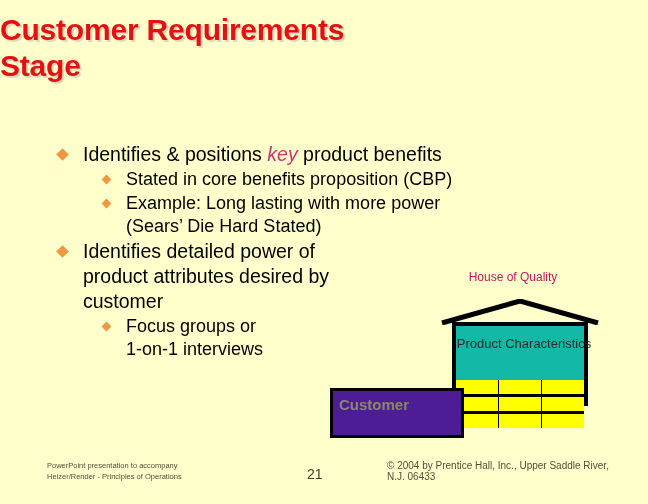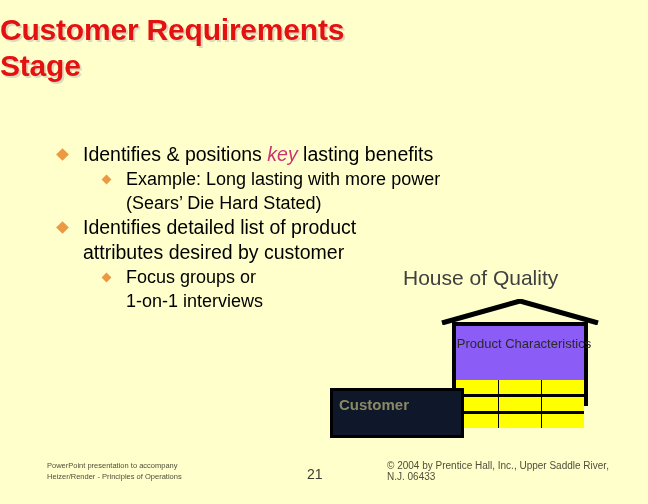--- a/index.html
+++ b/index.html
@@ -77,24 +77,24 @@
     left: 330px;
     top: 266px;
     width: 300px;
     height: 180px;
   }
   #hoq-title {
     position: absolute;
     left: 73px;
     top: 0px;
     width: 220px;
-    text-align: left;
-    font-size: 21px;
+    text-align: center;
+    font-size: 12px;
     line-height: 23px;
-    color: #404040;
+    color: #be185d;
     white-space: nowrap;
   }
 
   
   #hoq-roof {
     position: absolute;
     left: 110px;
     top: 33px;
     width: 160px;
     height: 26px;
@@ -102,21 +102,21 @@
 
   
   #hoq-box {
     position: absolute;
     left: 122px;
     top: 56px;
     width: 136px;
     height: 84px;
     border: 4px solid #000;
     box-sizing: border-box;
-    background: #8b5cf6;
+    background: #14b8a6;
   }
   #hoq-box-label {
     position: absolute;
     left: 0;
     top: 9px;
     width: 136px;
     text-align: center;
     font-size: 13px;
     line-height: 17px;
     color: #2a2a2a;
@@ -141,21 +141,21 @@
     background: #ffff00;
   }
 
   
   #cr-box {
     position: absolute;
     left: 0px;
     top: 122px;
     width: 134px;
     height: 50px;
-    background: #0f172a;
+    background: #4c1d95;
     border: 3px solid #000;
     box-sizing: border-box;
   }
   #cr-label {
     position: absolute;
     left: 0;
     top: 4px;
     width: 134px;
     padding-left: 6px;
     box-sizing: border-box;
@@ -196,33 +196,37 @@
 
 <div id="slide-title">
   <div>Customer Requirements</div>
   <div>Stage</div>
 </div>
 
 <div id="body-content">
 
   <div class="bullet-l1">
     <span class="dia1"></span>
-    <span>Identifies &amp; positions </span><span class="kw-key">key</span><span> lasting benefits</span>
-  </div>
-
+    <span>Identifies &amp; positions </span><span class="kw-key">key</span><span> product benefits</span>
+  </div>
+
+  <div class="bullet-l2">
+    <span class="dia2"></span>
+    <span>Stated in core benefits proposition (CBP)</span>
+  </div>
 
   <div class="bullet-l2">
     <span class="dia2"></span>
     <span class="nowrapline">Example: Long lasting with more power</span>
     <div class="nowrapline">(Sears’ Die Hard Stated)</div>
   </div>
 
   <div class="bullet-l1" style="width:290px;">
     <span class="dia1"></span>
-    <span>Identifies detailed list of product attributes desired by customer</span>
+    <span>Identifies detailed power of product attributes desired by customer</span>
   </div>
 
   <div class="bullet-l2">
     <span class="dia2"></span>
     <span class="nowrapline">Focus groups or</span>
     <div class="nowrapline">1-on-1 interviews</div>
   </div>
 
 </div>
 

